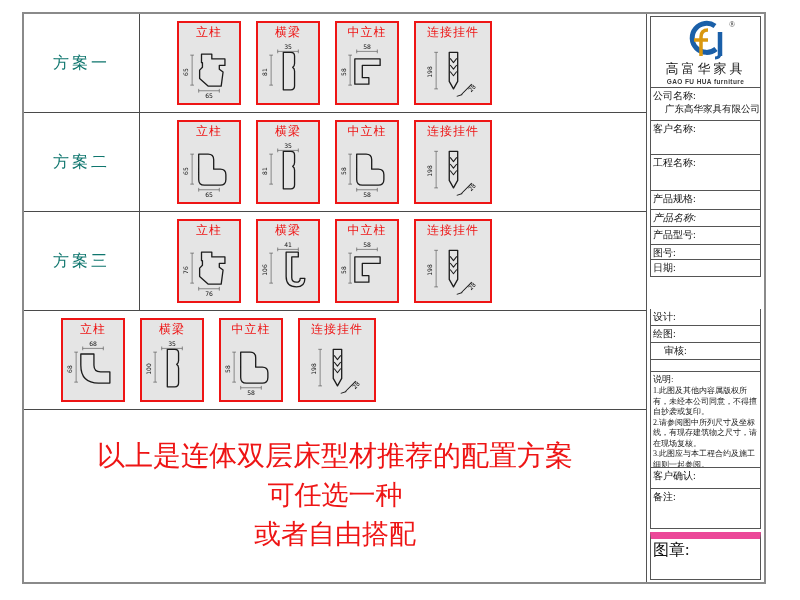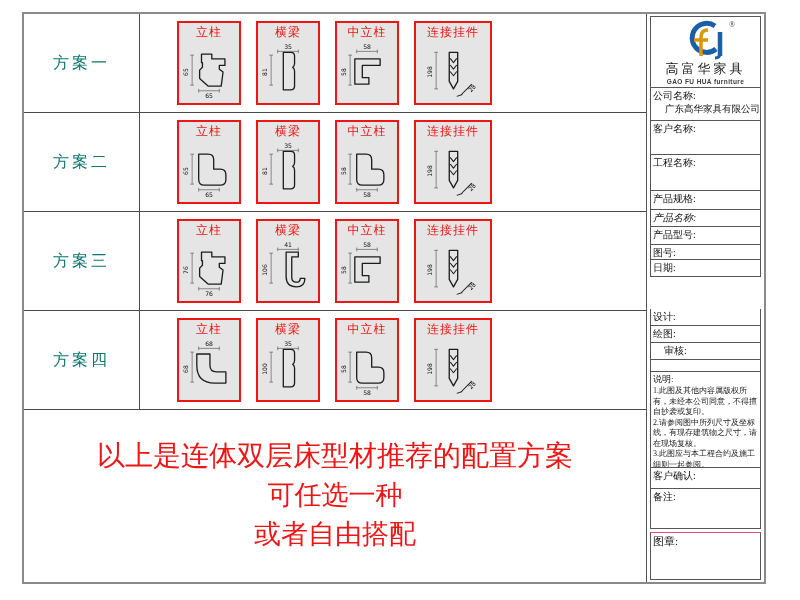--- a/index.html
+++ b/index.html
@@ -31,21 +31,21 @@
     display:flex;flex-direction:column;padding:2px 3px;background:#fff;}
   .tb-box{border:1px solid #555;border-top:none;box-sizing:border-box;
     font-size:10px;padding:1px 2px;overflow:hidden;flex-shrink:0;}
   .tb-box.first{border-top:1px solid #555;}
   .h-logo{height:72px;display:flex;flex-direction:column;align-items:center;justify-content:flex-start;}
   .h-co{height:33px;} .h-cu{height:34px;} .h-pr{height:36px;}
   .h-spec{height:19px;} .h-pn{height:17px;font-style:italic;} .h-pm{height:18px;}
   .h-dno{height:15px;} .h-date{height:17px;} .h-des{height:17px;margin-top:32px;}
   .h-dft{height:17px;} .h-rev{height:17px;padding-left:13px;} .h-blank{height:12px;}
   .h-notes{height:96px;} .h-conf{height:21px;} .h-rem{height:40px;}
-  .h-seal{flex:1;border-top:1px solid #ec4899;margin-top:3px;font-size:11px;}
+  .h-seal{flex:1;border-top:7px solid #ec4899;margin-top:3px;font-size:16px;}
   .tb-value{padding-left:12px;font-size:9.5px;white-space:nowrap;}
   .logo-cn{font-size:13px;letter-spacing:3px;color:#1a1a1a;margin-top:0px;white-space:nowrap;}
   .logo-en{font-size:6.5px;font-weight:bold;letter-spacing:0.4px;color:#3a3a3a;
     font-family:"Liberation Sans",sans-serif;white-space:nowrap;}
   .note-line{font-size:8px;line-height:1.32;color:#222;}
   .notes-label{font-size:9px;}
 </style>
 </head>
 <body>
 
@@ -182,21 +182,20 @@
                 <path d="M28 10 H37 V41 L32.5 49 L28 41 Z" class="profile"></path>
                 <path d="M29 16.5 L32.5 21 L36 16.5 M29 23.5 L32.5 28 L36 23.5 M29 30.5 L32.5 35 L36 30.5 M41 55 L52 44 M36 57 L42 55" class="profile thin"></path>
                 <path d="M12 10 H16 M12 49 H16 M14 10 V49" class="dimline"></path>
                 <text x="10" y="31" text-anchor="middle" class="dimtext" transform="rotate(-90 10 31)">198</text>
                 <text x="54" y="50" text-anchor="middle" class="dimtext" transform="rotate(-45 54 50)">28</text>
               </svg>
             </div>
           </div>
         </div>
         <div class="plan-row">
-          <div class="plan-label">方案四</div>
           <div class="plan-parts">
             <div class="part-box">
               <div class="part-title">立柱</div>
               <svg viewBox="0 0 64 62" class="part-svg">
                 <path d="M19 15 H33 V27 Q33 34 40 34 H50 V46 H38 Q19 46 19 27 Z" class="profile"></path>
                 <path d="M21 7 V11 M43 7 V11 M21 9 H43" class="dimline"></path>
                 <text x="32" y="6" text-anchor="middle" class="dimtext">68</text>
                 <path d="M12 13 H16 M12 45 H16 M14 13 V45" class="dimline"></path>
                 <text x="10" y="31" text-anchor="middle" class="dimtext" transform="rotate(-90 10 31)">68</text>
               </svg>

